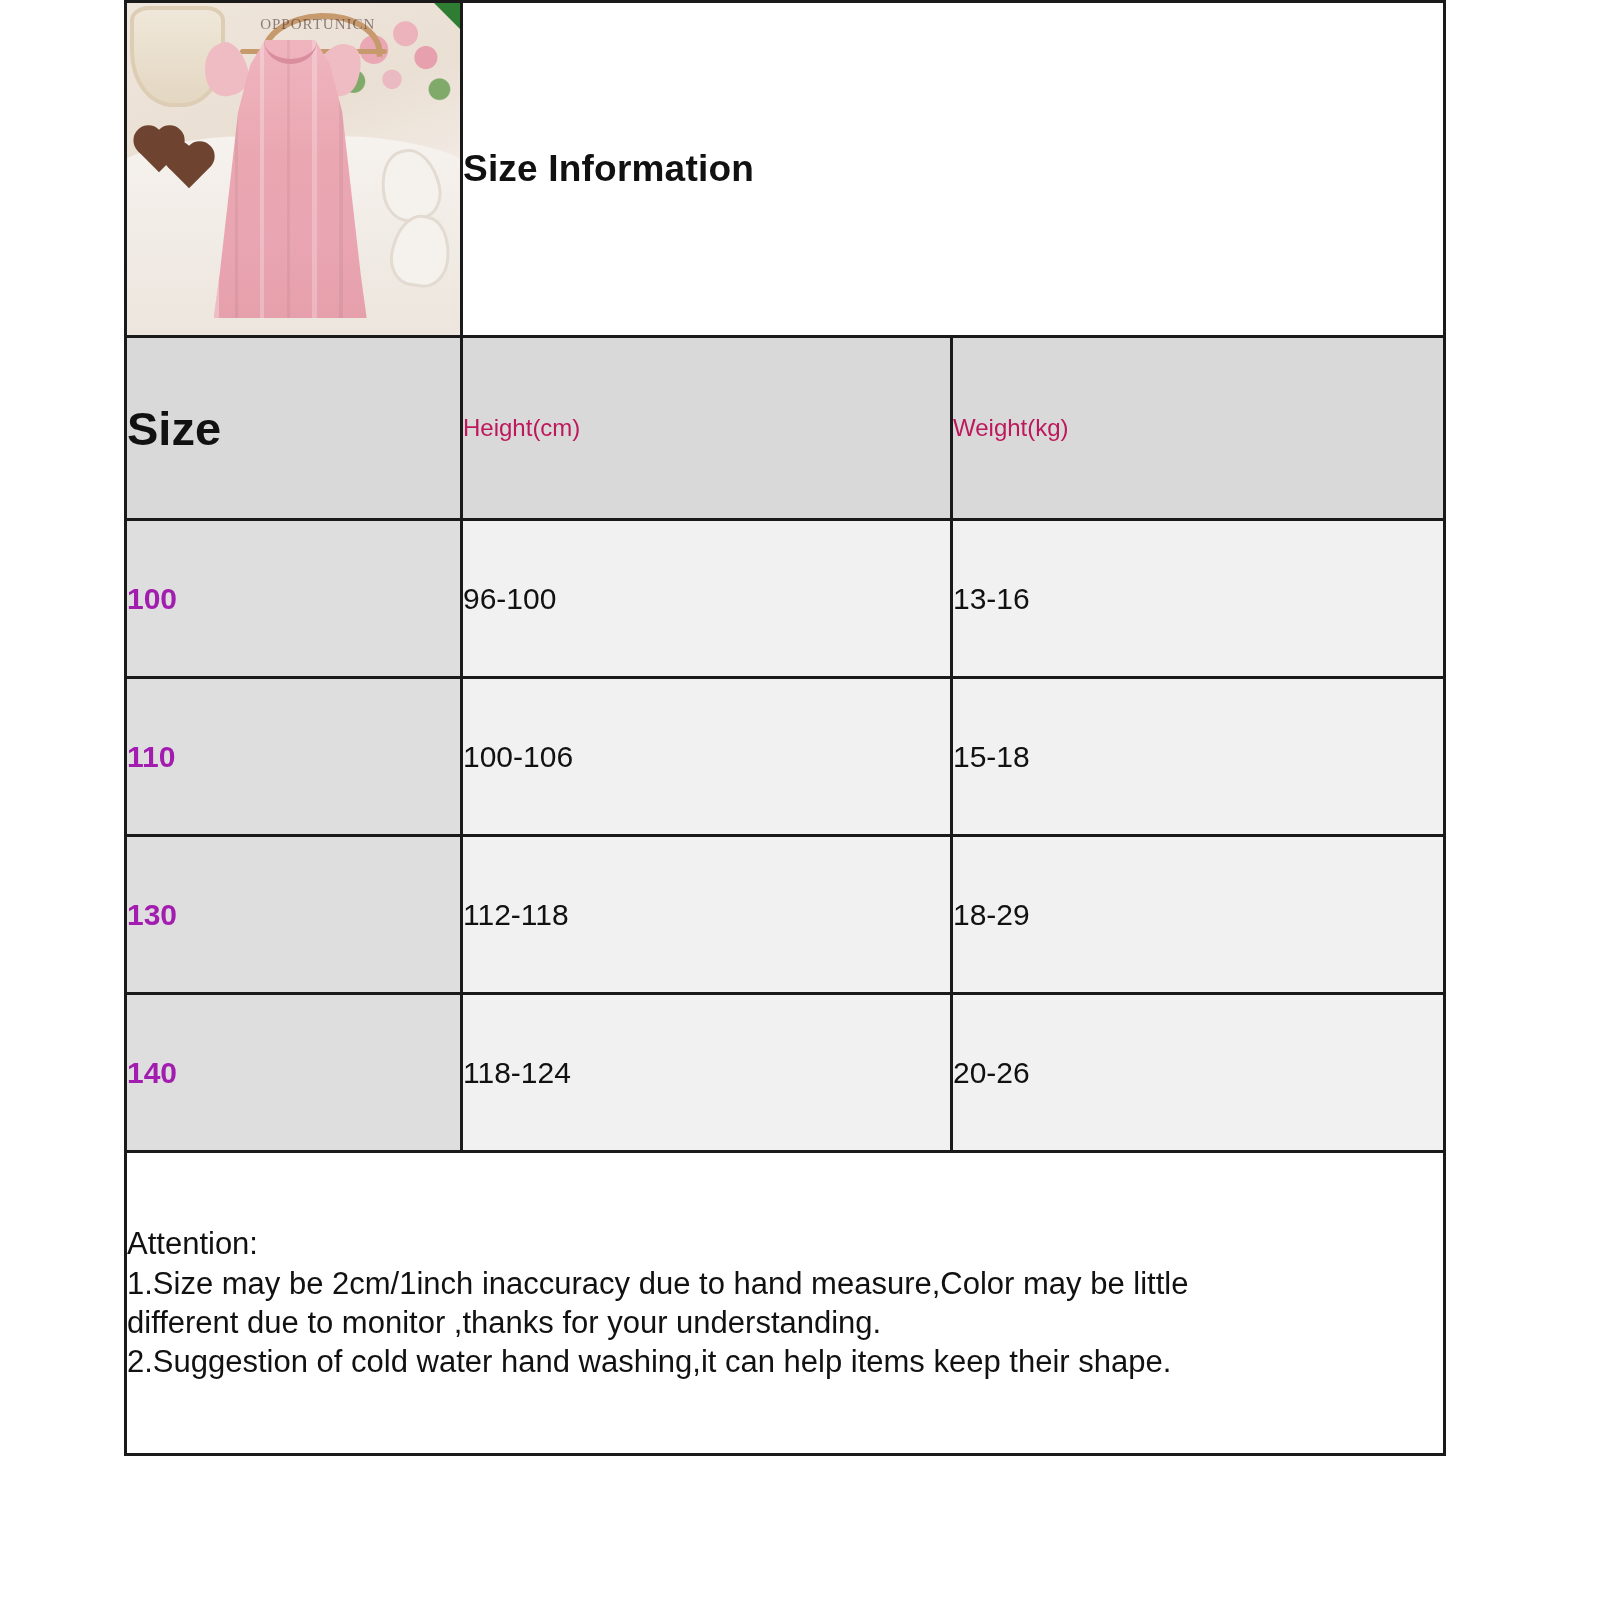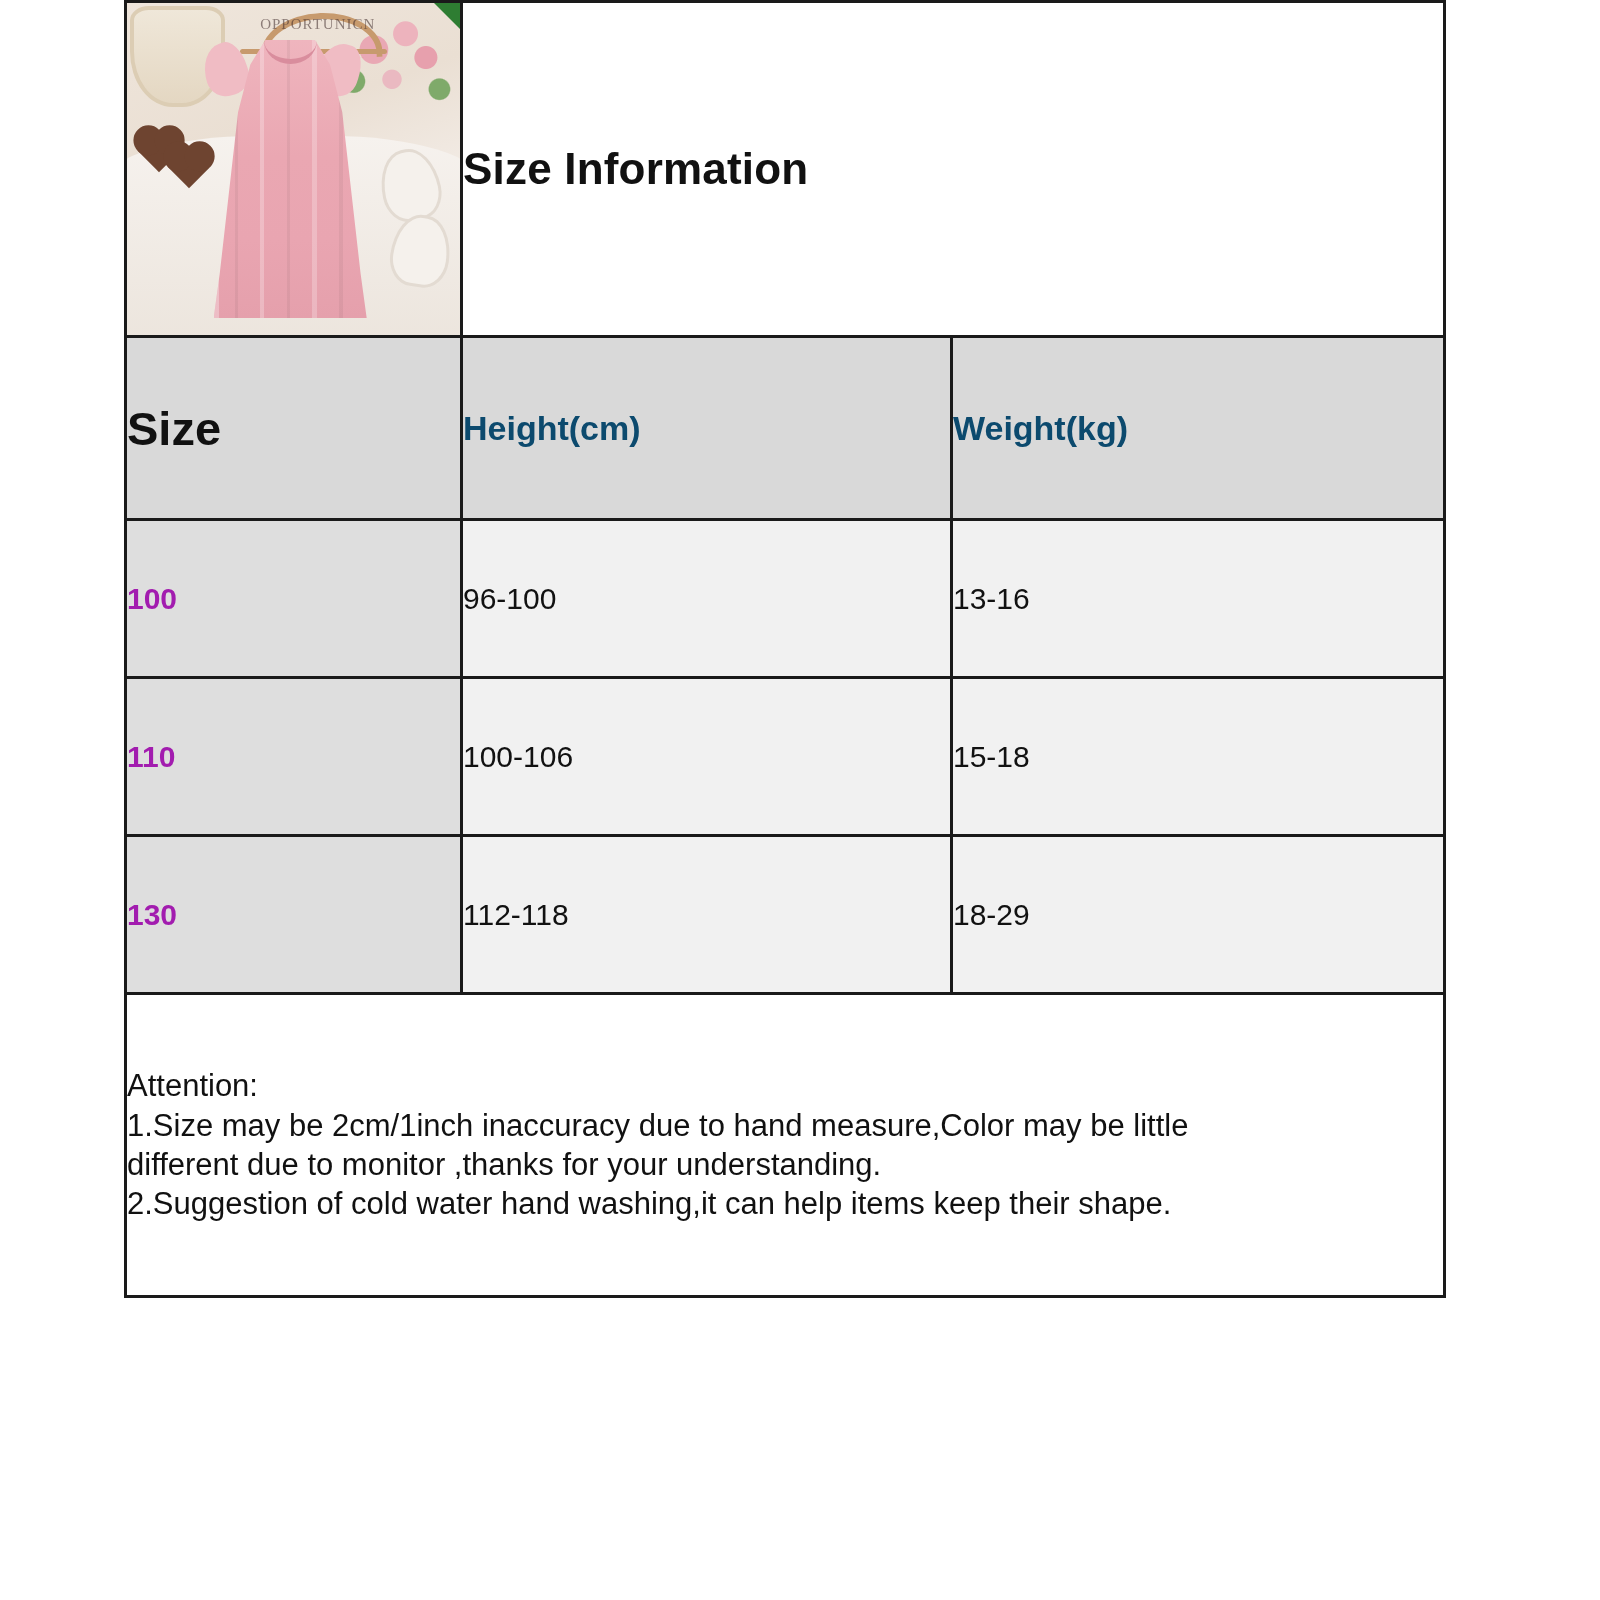--- a/index.html
+++ b/index.html
@@ -183,40 +183,40 @@
     background: #2e7d32;
     clip-path: polygon(100% 0, 100% 100%, 0 0);
   }
 
   
   .title-cell {
     background: #ffffff;
     text-align: center;
   }
   .title-text {
-    font-size: 44px;
+    font-size: 37px;
     font-weight: bold;
     color: #111111;
     letter-spacing: 0.2px;
   }
 
   
   .hdr-row td {
     height: 180px;
     background: #d9d9d9;
   }
   .hdr-size {
     font-size: 47px;
     font-weight: bold;
     color: #111111;
   }
   .hdr-metric {
-    font-size: 34px;
-    font-weight: bold;
-    color: #0c4a6e;
+    font-size: 24px;
+    font-weight: normal;
+    color: #be185d;
   }
 
   
   .data-row td {
     height: 155px;
   }
   .cell-size {
     background: #dedede;
     font-size: 30px;
     font-weight: bold;
@@ -300,20 +300,25 @@
         <td class="cell-val">15-18</td>
       </tr>
 
 
       <tr class="data-row">
         <td class="cell-size">130</td>
         <td class="cell-val">112-118</td>
         <td class="cell-val">18-29</td>
       </tr>
 
+      <tr class="data-row">
+        <td class="cell-size">140</td>
+        <td class="cell-val">118-124</td>
+        <td class="cell-val">20-26</td>
+      </tr>
 
       <tr>
         <td class="note-cell" colspan="3">
           <div class="note-line">Attention:</div>
           <div class="note-line">1.Size may be 2cm/1inch inaccuracy due to hand measure,Color may be little</div>
           <div class="note-line">different due to monitor ,thanks for your understanding.</div>
           <div class="note-line">2.Suggestion of cold water hand washing,it can help items keep their shape.</div>
         </td>
       </tr>
 

